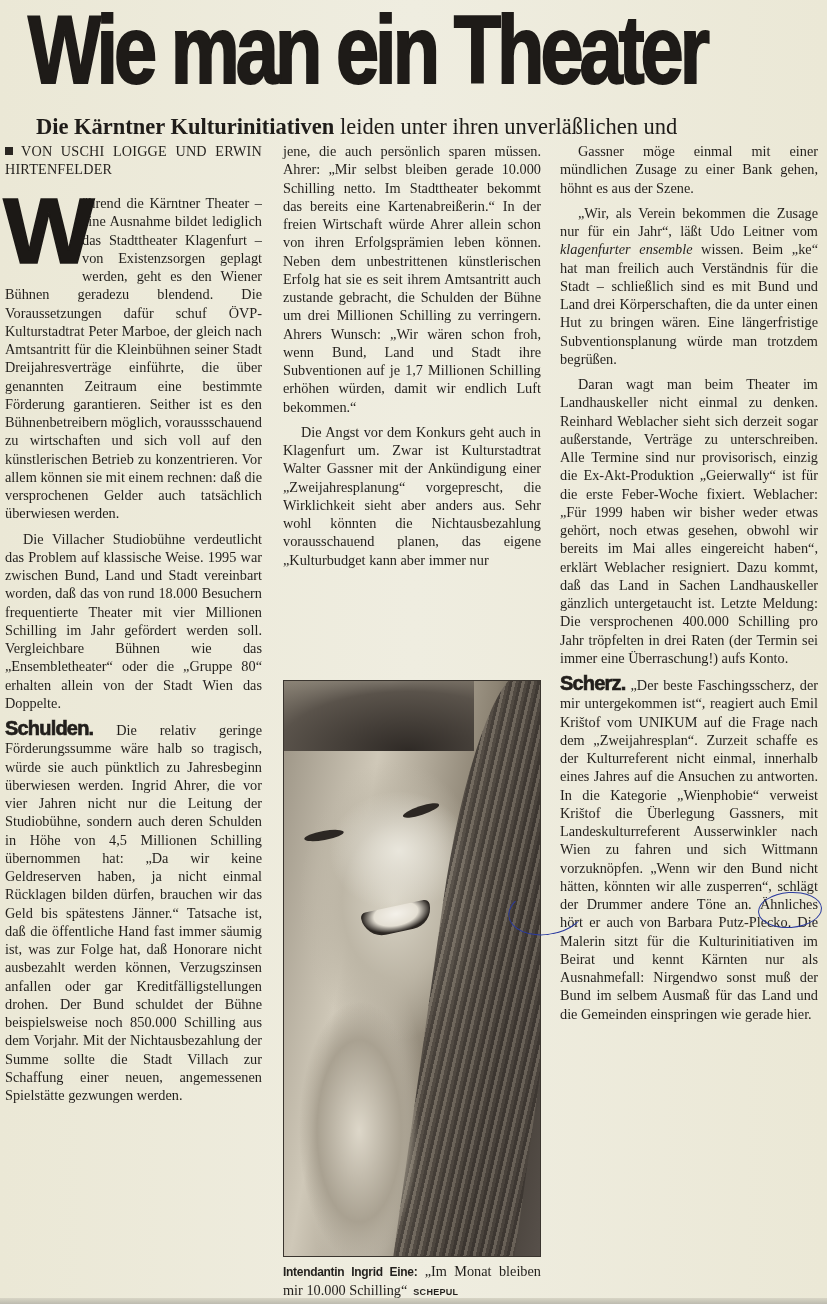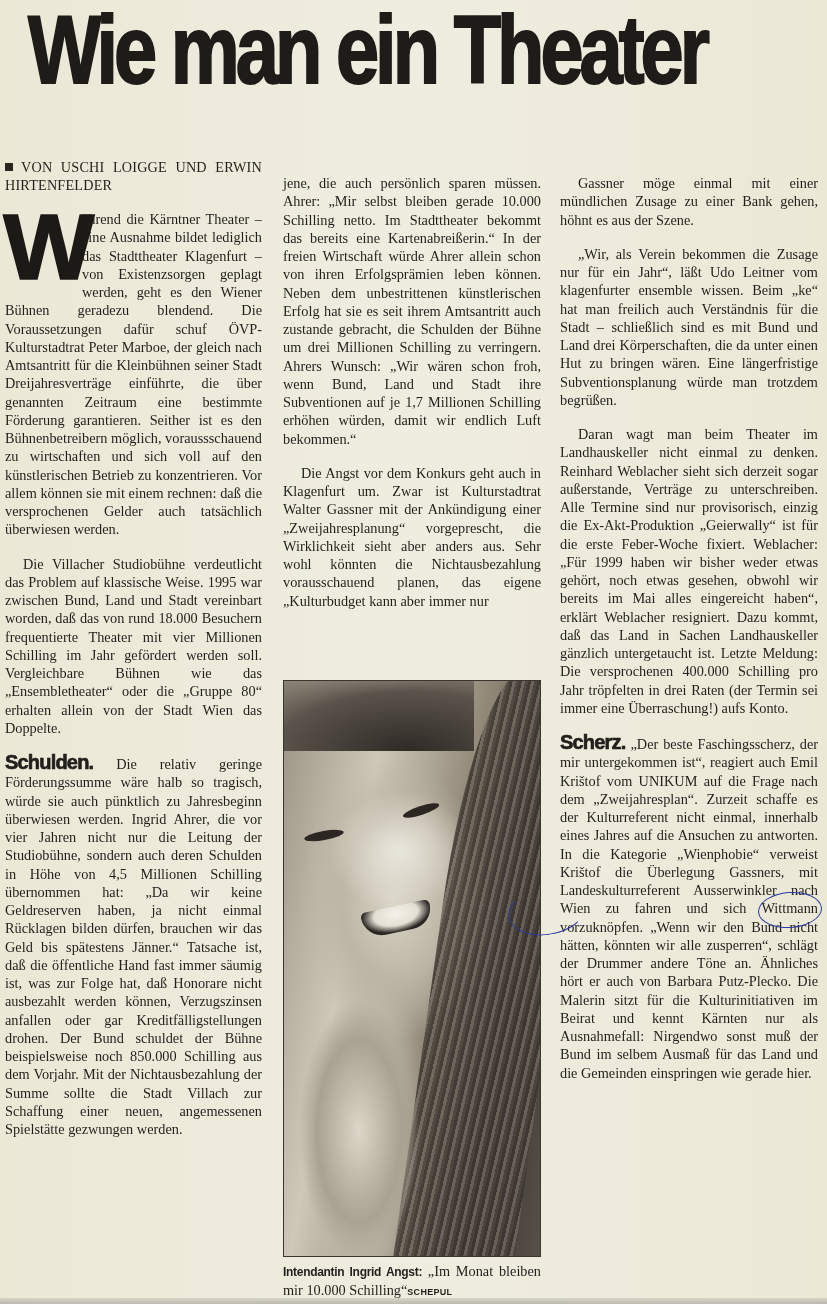--- a/index.html
+++ b/index.html
@@ -19,46 +19,46 @@
     transform: scaleX(0.80) scaleY(1.0); transform-origin: left top;
     -webkit-text-stroke: 2px #1e1b18;
   }
   .subhead {
     position: absolute; left: 36px; top: 112px; width: 790px;
     font-family: "Liberation Serif", serif; font-size: 22.5px; line-height: 30px;
     white-space: nowrap; color: #1f1c19;
   }
   .subhead b { font-weight: bold; }
   .col {
-    position: absolute; top: 158px;
+    position: absolute; top: 142px;
     font-family: "Liberation Serif", serif;
     font-size: 14.3px; line-height: 18.25px;
     text-align: justify; hyphens: manual;
   }
   .col1 { left: 5px; width: 257px; }
   .col2 { left: 283px; width: 258px; }
   .col3 { left: 560px; width: 258px; }
-  .col p { margin: 16px 0 7px 0; text-indent: 0; }
+  .col p { margin: 0 0 7px 0; text-indent: 0; }
   .col p.ind { text-indent: 18px; }
   .byline {
     font-size: 14.2px; line-height: 18px; letter-spacing: 0.2px; margin: 0 0 16px 0;
     text-align: justify; text-align-last: left;
   }
   .byline .sq { display: inline-block; width: 8px; height: 8px; background: #2a2622; margin-right: 8px; vertical-align: 1px; }
   .dropcap {
     float: left; font-family: "Liberation Sans", sans-serif; font-weight: 900;
     font-size: 92px; line-height: 70px; height: 72px; width: 69px;
     margin: 2px 8px 0 0; color: #1c1916; transform: scaleX(1.05);
     -webkit-text-stroke: 1.5px #1c1916;
   }
   .kicker {
     font-family: "Liberation Sans", sans-serif; font-weight: 900; font-size: 20px;
     letter-spacing: -0.8px; -webkit-text-stroke: 0.6px #1c1916;
   }
-  .italic { }
+  .italic { font-style: italic; }
   .photo {
     position: absolute; left: 283px; top: 680px; width: 256px; height: 575px;
     border: 1px solid #3a352f;
     background:
       radial-gradient(ellipse 70px 60px at 115px 170px, #e9e6dc 0%, rgba(233,230,220,0) 100%),
       radial-gradient(ellipse 95px 140px at 110px 220px, #d9d4c6 0%, #bdb6a6 55%, rgba(80,72,62,0) 100%),
       radial-gradient(ellipse 60px 200px at 85px 470px, #d6d0c2 0%, rgba(200,192,178,0) 100%),
       linear-gradient(100deg, #9a9283 0%, #cfc8b8 30%, #8c8373 60%, #3d3730 78%, #57504a 100%);
     overflow: hidden;
   }
@@ -72,33 +72,34 @@
     background: radial-gradient(ellipse at 50% 30%, #f4f1ea 0%, #e4dfd3 45%, #2b2622 70%);
     border-radius: 10px 10px 40px 40px; transform: rotate(-12deg); }
   .hands { position: absolute; left: 5px; top: 300px; width: 150px; height: 275px;
     background: radial-gradient(ellipse 60px 130px at 70px 150px, #ddd7c9 0%, #a9a191 70%, rgba(120,110,98,0) 100%); }
   .caption {
     position: absolute; left: 283px; top: 1262px; width: 258px;
     font-family: "Liberation Serif", serif; font-size: 14.3px; line-height: 18px;
     text-align: justify;
   }
   .caption .capname { font-family: "Liberation Sans", sans-serif; font-weight: 900; font-size: 12px; letter-spacing: -0.3px; }
-  .caption .credit { font-family: "Liberation Sans", sans-serif; font-weight: bold; font-size: 9px; letter-spacing: 0.3px; }
+  .caption .credit { font-family: "Liberation Sans", sans-serif; font-weight: bold; font-size: 9px; letter-spacing: 0.3px; margin-left: 6px; }
   .pen { position: absolute; border: 1.6px solid #2a3aa0; border-radius: 50%; }
   .pen1 { left: 508px; top: 888px; width: 75px; height: 45px; border-right-color: transparent; border-top-color: transparent; transform: rotate(-8deg); }
   .pen2 { left: 758px; top: 892px; width: 62px; height: 34px; transform: rotate(-4deg); }
   .edge-shadow { position: absolute; left: 0; bottom: 0; width: 827px; height: 6px; background: linear-gradient(#d8d5c5,#bdbbaf); }
 </style>
 </head>
 <body>
 
 <div class="page">
 
   <div class="headline">Wie man ein Theater</div>
 
+  <div class="subhead"><b>Die Kärntner Kulturinitiativen</b><span> leiden unter ihren unverläßlichen und</span></div>
 
   <div class="col col1">
     <div class="byline"><span class="sq"></span><span>VON USCHI LOIGGE UND ERWIN HIRTENFELDER</span></div>
     <p><span class="dropcap">W</span><span>ährend die Kärntner Theater – eine Ausnahme bildet lediglich das Stadttheater Klagenfurt – von Existenzsorgen geplagt werden, geht es den Wiener Bühnen geradezu blendend. Die Voraussetzungen dafür schuf ÖVP-Kulturstadtrat Peter Marboe, der gleich nach Amtsantritt für die Kleinbühnen seiner Stadt Dreijahresverträge einführte, die über genannten Zeitraum eine bestimmte Förderung garantieren. Seither ist es den Bühnenbetreibern möglich, voraussschauend zu wirtschaften und sich voll auf den künstlerischen Betrieb zu konzentrieren. Vor allem können sie mit einem rechnen: daß die versprochenen Gelder auch tatsächlich überwiesen werden.</span></p>
     <p class="ind">Die Villacher Studiobühne verdeutlicht das Problem auf klassische Weise. 1995 war zwischen Bund, Land und Stadt vereinbart worden, daß das von rund 18.000 Besuchern frequentierte Theater mit vier Millionen Schilling im Jahr gefördert werden soll. Vergleichbare Bühnen wie das „Ensembletheater“ oder die „Gruppe 80“ erhalten allein von der Stadt Wien das Doppelte.</p>
     <p><span class="kicker">Schulden.</span><span> Die relativ geringe Förderungssumme wäre halb so tragisch, würde sie auch pünktlich zu Jahresbeginn überwiesen werden. Ingrid Ahrer, die vor vier Jahren nicht nur die Leitung der Studiobühne, sondern auch deren Schulden in Höhe von 4,5 Millionen Schilling übernommen hat: „Da wir keine Geldreserven haben, ja nicht einmal Rücklagen bilden dürfen, brauchen wir das Geld bis spätestens Jänner.“ Tatsache ist, daß die öffentliche Hand fast immer säumig ist, was zur Folge hat, daß Honorare nicht ausbezahlt werden können, Verzugszinsen anfallen oder gar Kreditfälligstellungen drohen. Der Bund schuldet der Bühne beispielsweise noch 850.000 Schilling aus dem Vorjahr. Mit der Nichtausbezahlung der Summe sollte die Stadt Villach zur Schaffung einer neuen, angemessenen Spielstätte gezwungen werden.</span></p>
   </div>
 
   <div class="col col2">
     <p>jene, die auch persönlich sparen müssen. Ahrer: „Mir selbst bleiben gerade 10.000 Schilling netto. Im Stadttheater bekommt das bereits eine Kartenabreißerin.“ In der freien Wirtschaft würde Ahrer allein schon von ihren Erfolgsprämien leben können. Neben dem unbestrittenen künstlerischen Erfolg hat sie es seit ihrem Amtsantritt auch zustande gebracht, die Schulden der Bühne um drei Millionen Schilling zu verringern. Ahrers Wunsch: „Wir wären schon froh, wenn Bund, Land und Stadt ihre Subventionen auf je 1,7 Millionen Schilling erhöhen würden, damit wir endlich Luft bekommen.“</p>
@@ -106,21 +107,21 @@
   </div>
 
   <div class="photo">
     <div class="hair2"></div>
     <div class="hair"></div>
     <div class="eye" style="left:20px;top:150px;width:40px;transform:rotate(-10deg);"></div>
     <div class="eye" style="left:118px;top:125px;width:38px;transform:rotate(-18deg);"></div>
     <div class="mouth"></div>
     <div class="hands"></div>
   </div>
-  <div class="caption"><span class="capname">Intendantin Ingrid Angst:</span><span> „Im Monat bleiben mir 10.000 Schilling“</span><span class="credit">SCHEPUL</span></div>
+  <div class="caption"><span class="capname">Intendantin Ingrid Eine:</span><span> „Im Monat bleiben mir 10.000 Schilling“</span><span class="credit">SCHEPUL</span></div>
 
   <div class="col col3">
     <p class="ind">Gassner möge einmal mit einer mündlichen Zusage zu einer Bank gehen, höhnt es aus der Szene.</p>
     <p class="ind"><span>„Wir, als Verein bekommen die Zusage nur für ein Jahr“, läßt Udo Leitner vom </span><span class="italic">klagenfurter ensemble</span><span> wissen. Beim „ke“ hat man freilich auch Verständnis für die Stadt – schließlich sind es mit Bund und Land drei Körperschaften, die da unter einen Hut zu bringen wären. Eine längerfristige Subventionsplanung würde man trotzdem begrüßen.</span></p>
     <p class="ind">Daran wagt man beim Theater im Landhauskeller nicht einmal zu denken. Reinhard Weblacher sieht sich derzeit sogar außerstande, Verträge zu unterschreiben. Alle Termine sind nur provisorisch, einzig die Ex-Akt-Produktion „Geierwally“ ist für die erste Feber-Woche fixiert. Weblacher: „Für 1999 haben wir bisher weder etwas gehört, noch etwas gesehen, obwohl wir bereits im Mai alles eingereicht haben“, erklärt Weblacher resigniert. Dazu kommt, daß das Land in Sachen Landhauskeller gänzlich untergetaucht ist. Letzte Meldung: Die versprochenen 400.000 Schilling pro Jahr tröpfelten in drei Raten (der Termin sei immer eine Überraschung!) aufs Konto.</p>
     <p><span class="kicker">Scherz.</span><span> „Der beste Faschingsscherz, der mir untergekommen ist“, reagiert auch Emil Krištof vom UNIKUM auf die Frage nach dem „Zweijahresplan“. Zurzeit schaffe es der Kulturreferent nicht einmal, innerhalb eines Jahres auf die Ansuchen zu antworten. In die Kategorie „Wienphobie“ verweist Krištof die Überlegung Gassners, mit Landeskulturreferent Ausserwinkler nach Wien zu fahren und sich Wittmann vorzuknöpfen. „Wenn wir den Bund nicht hätten, könnten wir alle zusperren“, schlägt der Drummer andere Töne an. Ähnliches hört er auch von Barbara Putz-Plecko. Die Malerin sitzt für die Kulturinitiativen im Beirat und kennt Kärnten nur als Ausnahmefall: Nirgendwo sonst muß der Bund im selbem Ausmaß für das Land und die Gemeinden einspringen wie gerade hier.</span></p>
   </div>
 
   <div class="pen pen1"></div>
   <div class="pen pen2"></div>

